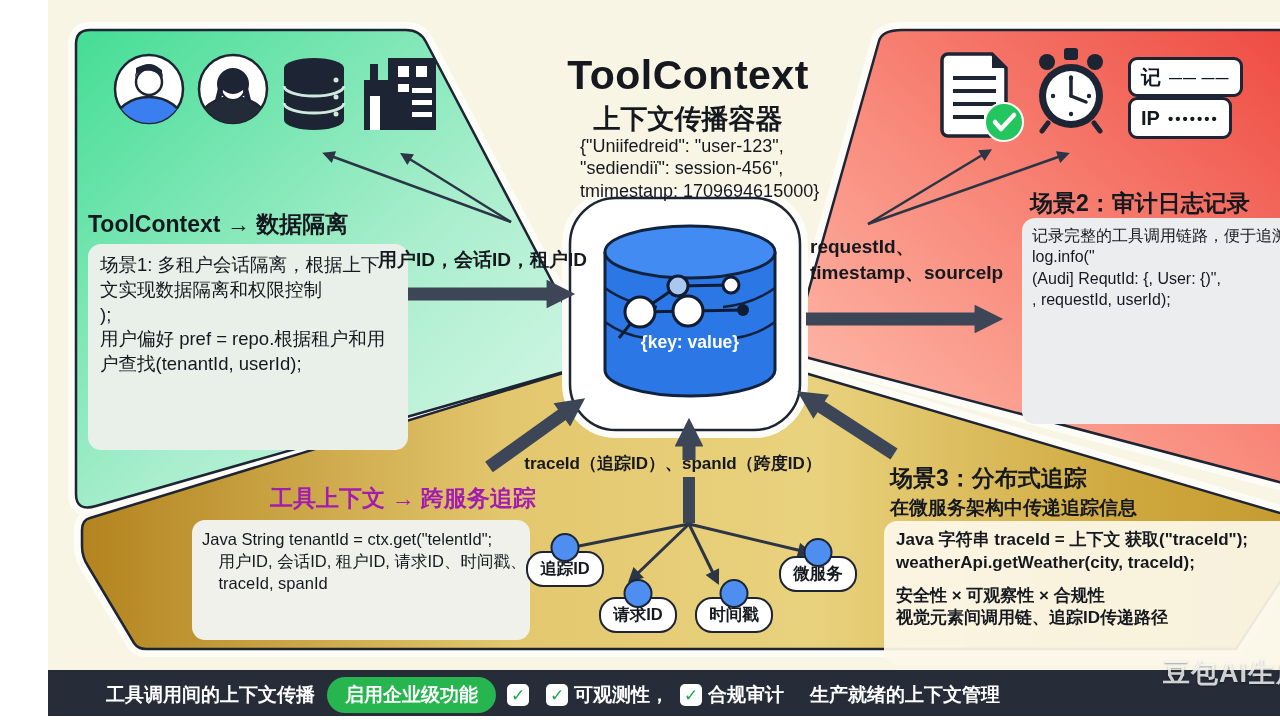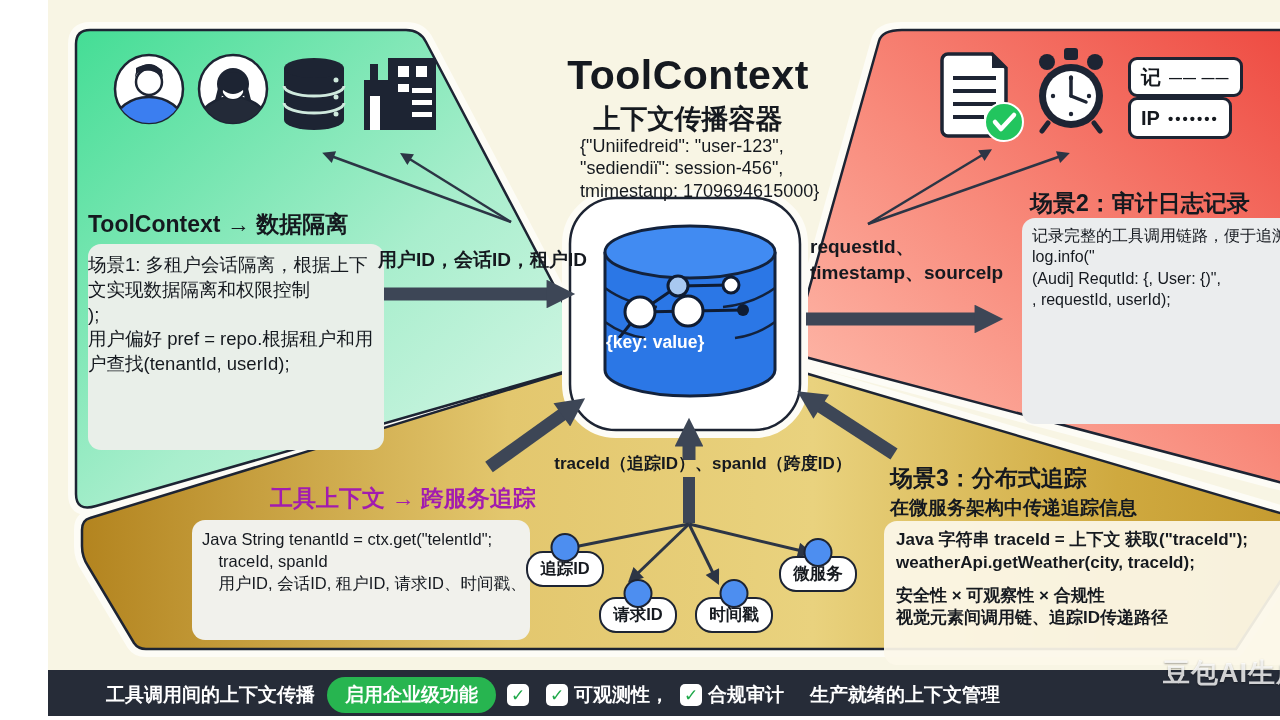--- a/index.html
+++ b/index.html
@@ -5,21 +5,21 @@
   html,body{margin:0;padding:0;}
   .stage{position:relative;width:1280px;height:716px;overflow:hidden;
          background:#f8f5e4;font-family:"Liberation Sans","DejaVu Sans",sans-serif;color:#15191f;margin-left:48px;}
   .abs{position:absolute;}
   svg.bg{position:absolute;left:0;top:0;}
   .h-title{left:400px;top:52px;width:480px;text-align:center;font-size:41px;font-weight:800;letter-spacing:.5px;}
   .h-sub{left:400px;top:101px;width:480px;text-align:center;font-size:27px;font-weight:700;}
   .h-json{left:532px;top:135px;width:300px;font-size:18px;line-height:1.24;white-space:nowrap;}
   .sec-title{font-size:23px;font-weight:800;white-space:nowrap;}
   .txtbox{border-radius:13px;line-height:1.34;white-space:nowrap;overflow:hidden;}
-  .box-left{left:40px;top:244px;width:296px;height:188px;background:#e9efe9;padding:9px 0;font-size:18.5px;white-space:normal;}
+  .box-left{left:40px;top:244px;width:296px;height:188px;background:#e9efe9;padding:9px 12px;font-size:18.5px;white-space:normal;}
   .box-right{left:974px;top:218px;width:276px;height:192px;background:#ebedee;padding:7px 10px;font-size:16px;}
   .box-gold{left:144px;top:520px;width:318px;height:104px;background:#f1f1ec;padding:8px 10px;font-size:16.5px;}
   .box-s3{left:836px;top:521px;width:400px;height:128px;background:rgba(252,248,233,.93);padding:8px 12px;font-size:17px;font-weight:bold;}
   .arrow-label{font-size:19px;font-weight:600;white-space:nowrap;}
   .pill{position:absolute;background:#fff;border:2.5px solid #1d2433;border-radius:17px;
         width:74px;height:32px;display:flex;align-items:center;justify-content:center;
         font-size:16.5px;font-weight:700;}
   .pill .dot{position:absolute;width:25px;height:25px;border-radius:50%;background:#4d8ef0;
         border:2.5px solid #1d2433;top:-20px;left:50%;transform:translateX(-50%);}
   .badge{position:absolute;background:#fff;border:3px solid #1d2433;border-radius:9px;
@@ -29,21 +29,21 @@
   .footer{position:absolute;left:0;top:670px;width:1280px;height:50px;background:#262c38;
         display:flex;align-items:center;color:#fff;font-weight:700;font-size:19px;}
   .f-left{margin-left:58px;white-space:nowrap;}
   .btn{margin-left:12px;background:#27b550;border-radius:19px;padding:5px 18px;white-space:nowrap;}
   .check-item{display:flex;align-items:center;margin-left:11px;white-space:nowrap;}
   .checkbox{width:22px;height:22px;background:#fff;border-radius:5px;color:#1fa84a;
         font-size:17px;font-weight:900;display:flex;align-items:center;justify-content:center;margin-right:6px;}
   .f-right{margin-left:26px;white-space:nowrap;}
   .watermark{right:24px;top:655px;font-size:27px;font-weight:800;color:rgba(255,255,255,.8);
         letter-spacing:1px;text-shadow:0 1px 2px rgba(0,0,0,.35);z-index:5;}
-  .dbLabel{left:558px;top:332px;width:168px;color:#fff;font-size:17.5px;font-weight:700;}
+  .dbLabel{left:558px;top:332px;width:168px;text-align:center;color:#fff;font-size:17.5px;font-weight:700;}
   .s3sub{left:842px;top:495px;font-size:19px;font-weight:600;white-space:nowrap;}
 </style>
 </head>
 <body>
 
 <div class="stage">
 
   <svg class="bg" width="1280" height="720" viewBox="0 0 1280 720">
     <defs>
       <linearGradient id="gGreen" x1="0" y1="0" x2="1" y2="1">
@@ -270,24 +270,24 @@
     <span class="dashes">—— ——</span>
   </div>
   <div class="badge" style="left:1080px;top:97px;height:36px;font-size:20px;">
     <span>IP</span>
     <span class="dots">•••••••</span>
   </div>
 
   <div class="abs sec-title" style="left:222px;top:483px;color:#a21caf;">工具上下文 → 跨服务追踪</div>
   <div class="abs txtbox box-gold">
     <div>Java String tenantId = ctx.get("telentId";</div>
+    <div>　用户ID, 会话ID, 租户ID, 请求ID、时间戳、</div>
     <div>　traceId, spanId</div>
-    <div>　用户ID, 会话ID, 租户ID, 请求ID、时间戳、</div>
-  </div>
-  <div class="abs" style="left:505px;top:452px;width:300px;text-align:center;font-size:17px;font-weight:600;white-space:nowrap;">traceId（追踪ID）、spanId（跨度ID）</div>
+  </div>
+  <div class="abs" style="left:475px;top:452px;width:300px;text-align:center;font-size:17px;font-weight:600;white-space:nowrap;">traceId（追踪ID）、spanId（跨度ID）</div>
 
   <div class="pill" style="left:478px;top:551px;">
     <span class="dot"></span>
     <span>追踪ID</span>
   </div>
   <div class="pill" style="left:551px;top:597px;">
     <span class="dot"></span>
     <span>请求ID</span>
   </div>
   <div class="pill" style="left:647px;top:597px;">

